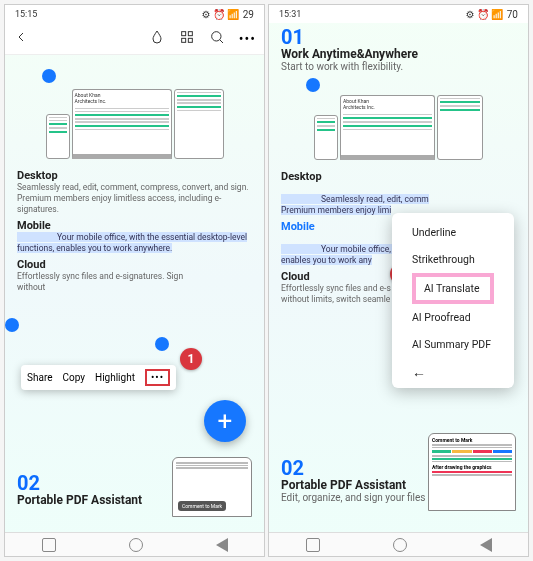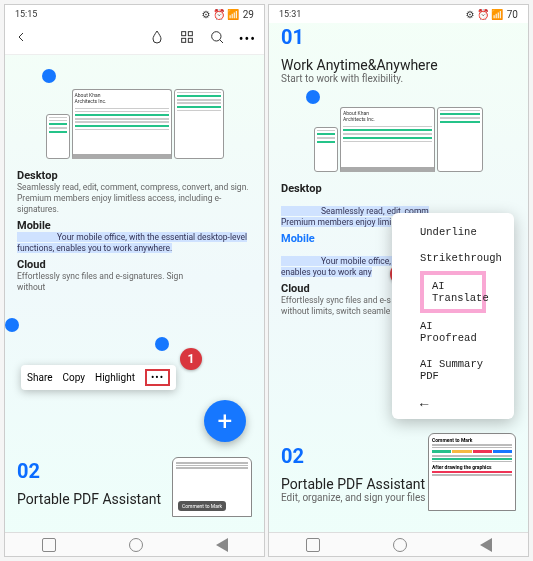--- a/index.html
+++ b/index.html
@@ -50,24 +50,23 @@
     overflow: hidden;
     position: relative;
   }
   .big-num {
     font-size: 20px;
     font-weight: 700;
     color: #0b6cff;
     line-height: 1;
   }
   .sec-title {
-    font-weight: 400;
-    font-size: 14px;
+    font-weight: 700;
+    font-size: 12px;
     color: #222;
-    margin-top: 10px;
   }
   .sec-sub {
     font-size: 10px;
     color: #666;
     margin-bottom: 4px;
   }
   .devices {
     display: flex;
     align-items: flex-end;
     justify-content: center;
@@ -175,25 +174,24 @@
     border-top: 7px solid transparent;
     border-bottom: 7px solid transparent;
     border-right: 12px solid #888;}
   .context-menu {
     position: absolute;
     top: 190px; right: 14px;
     width: 122px;
     background: #fff;
     border-radius: 6px;
     box-shadow: 0 4px 16px rgba(0,0,0,.25);
-    padding: 6px 16px;
+    padding: 6px 8px;
     font-size: 10.5px;
     color: #222;
     z-index: 5;
-    font-family: Liberation Mono, monospace;
   }
   .context-menu .mi {
     padding: 7px 12px;
   }
   .context-menu .mi.red-box {
     border: 4px solid #f9a8d4;
     margin: 0 12px;
     padding: 5px 8px;
   }
   .context-menu .back {

